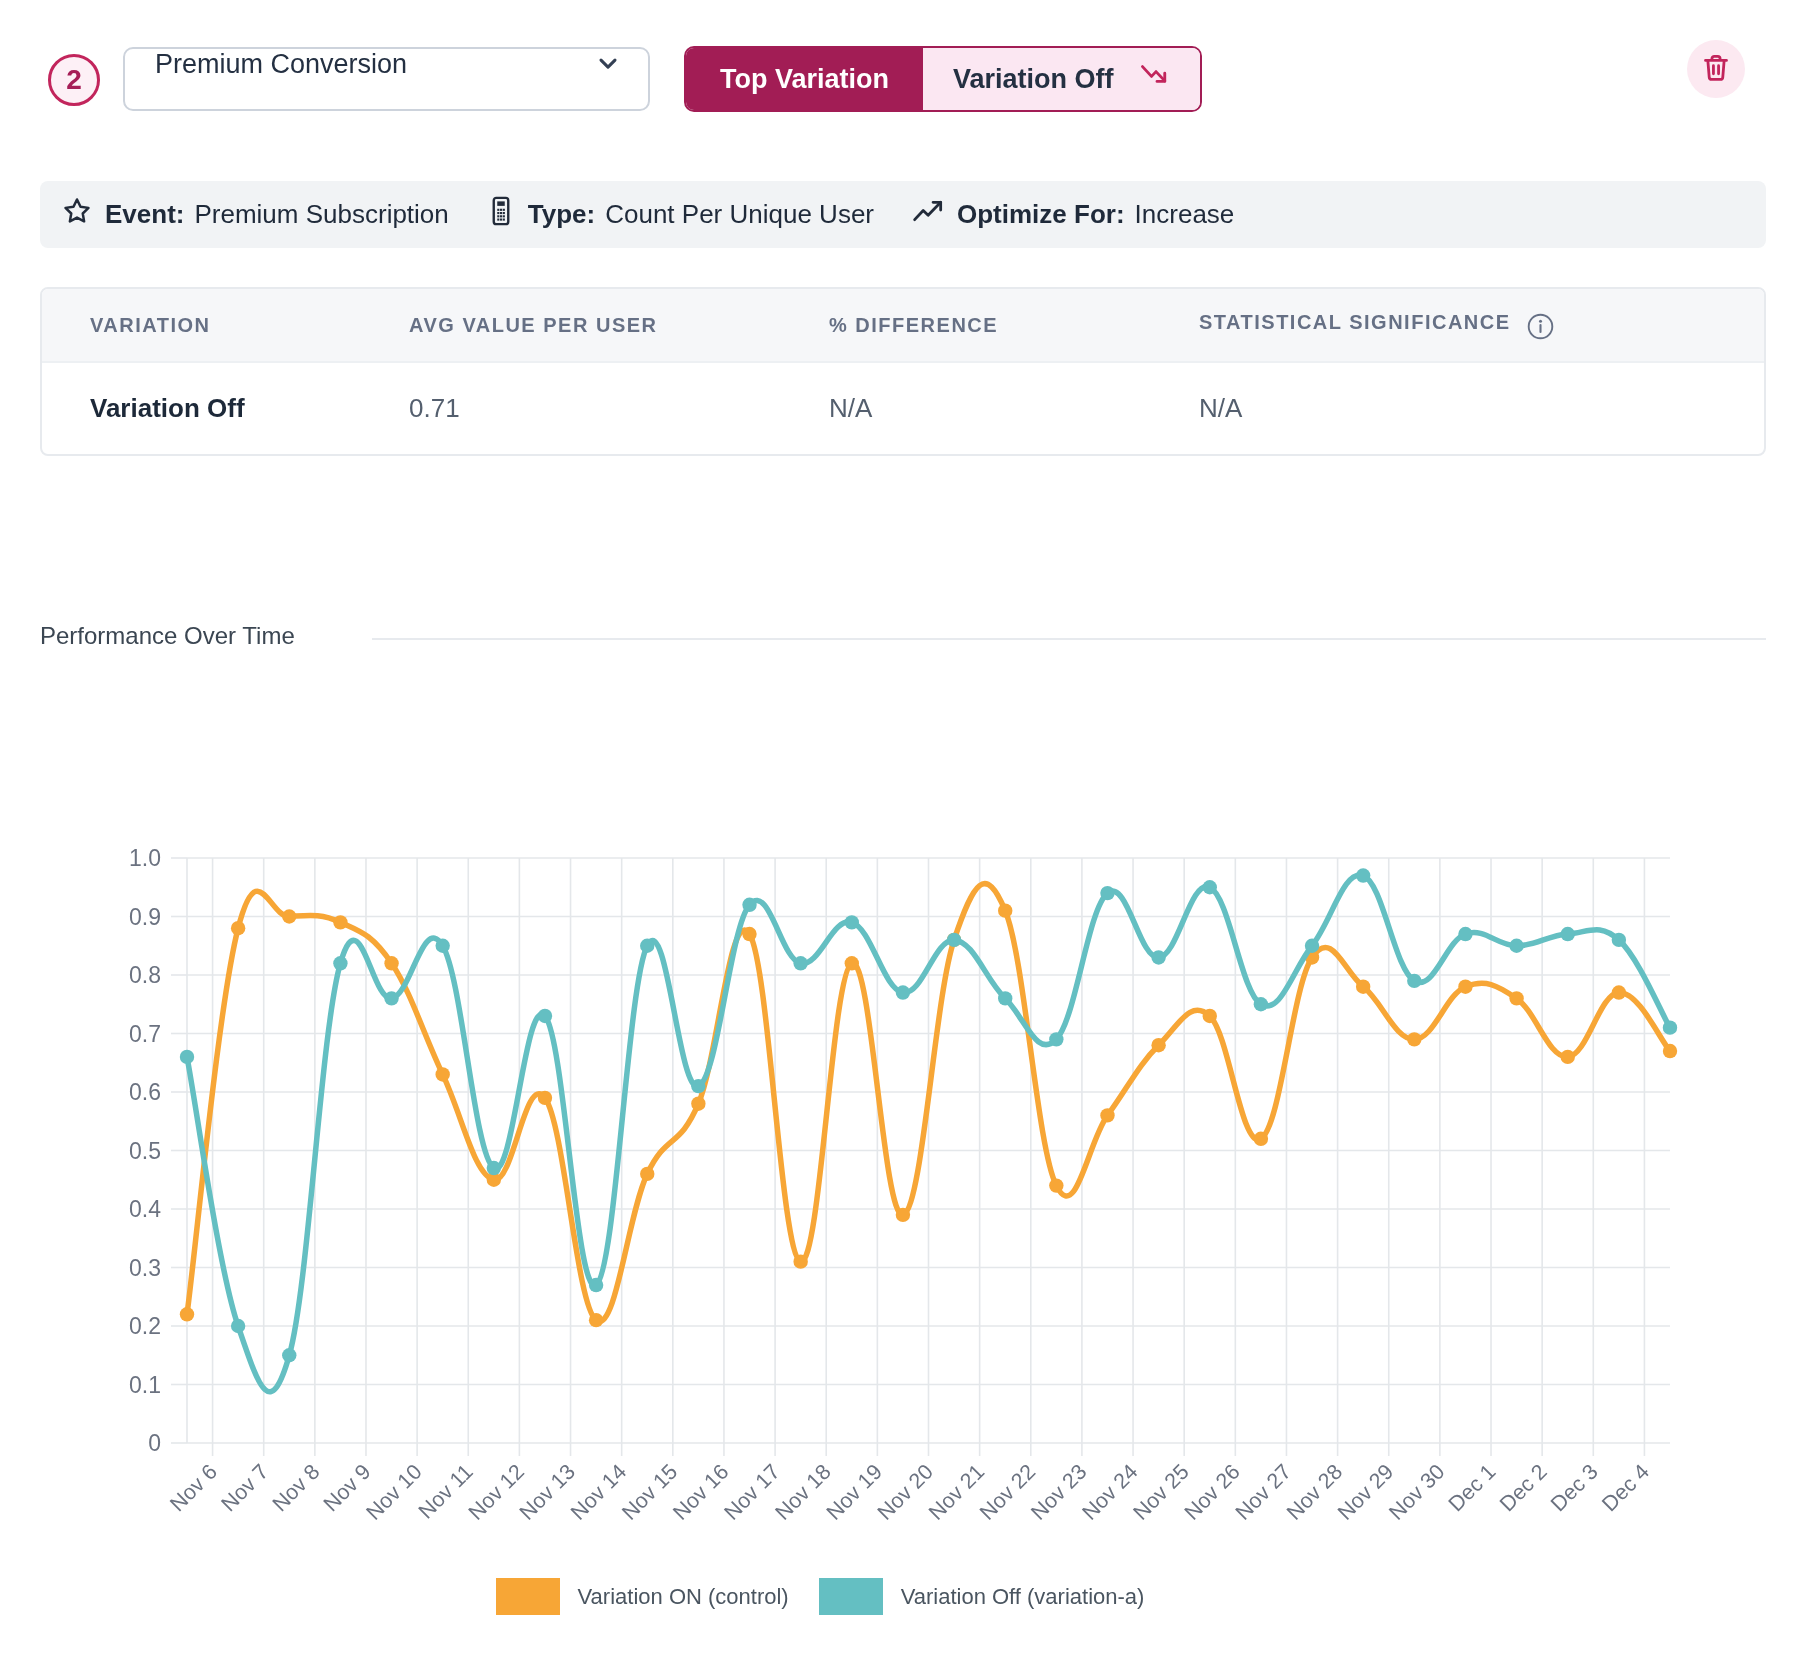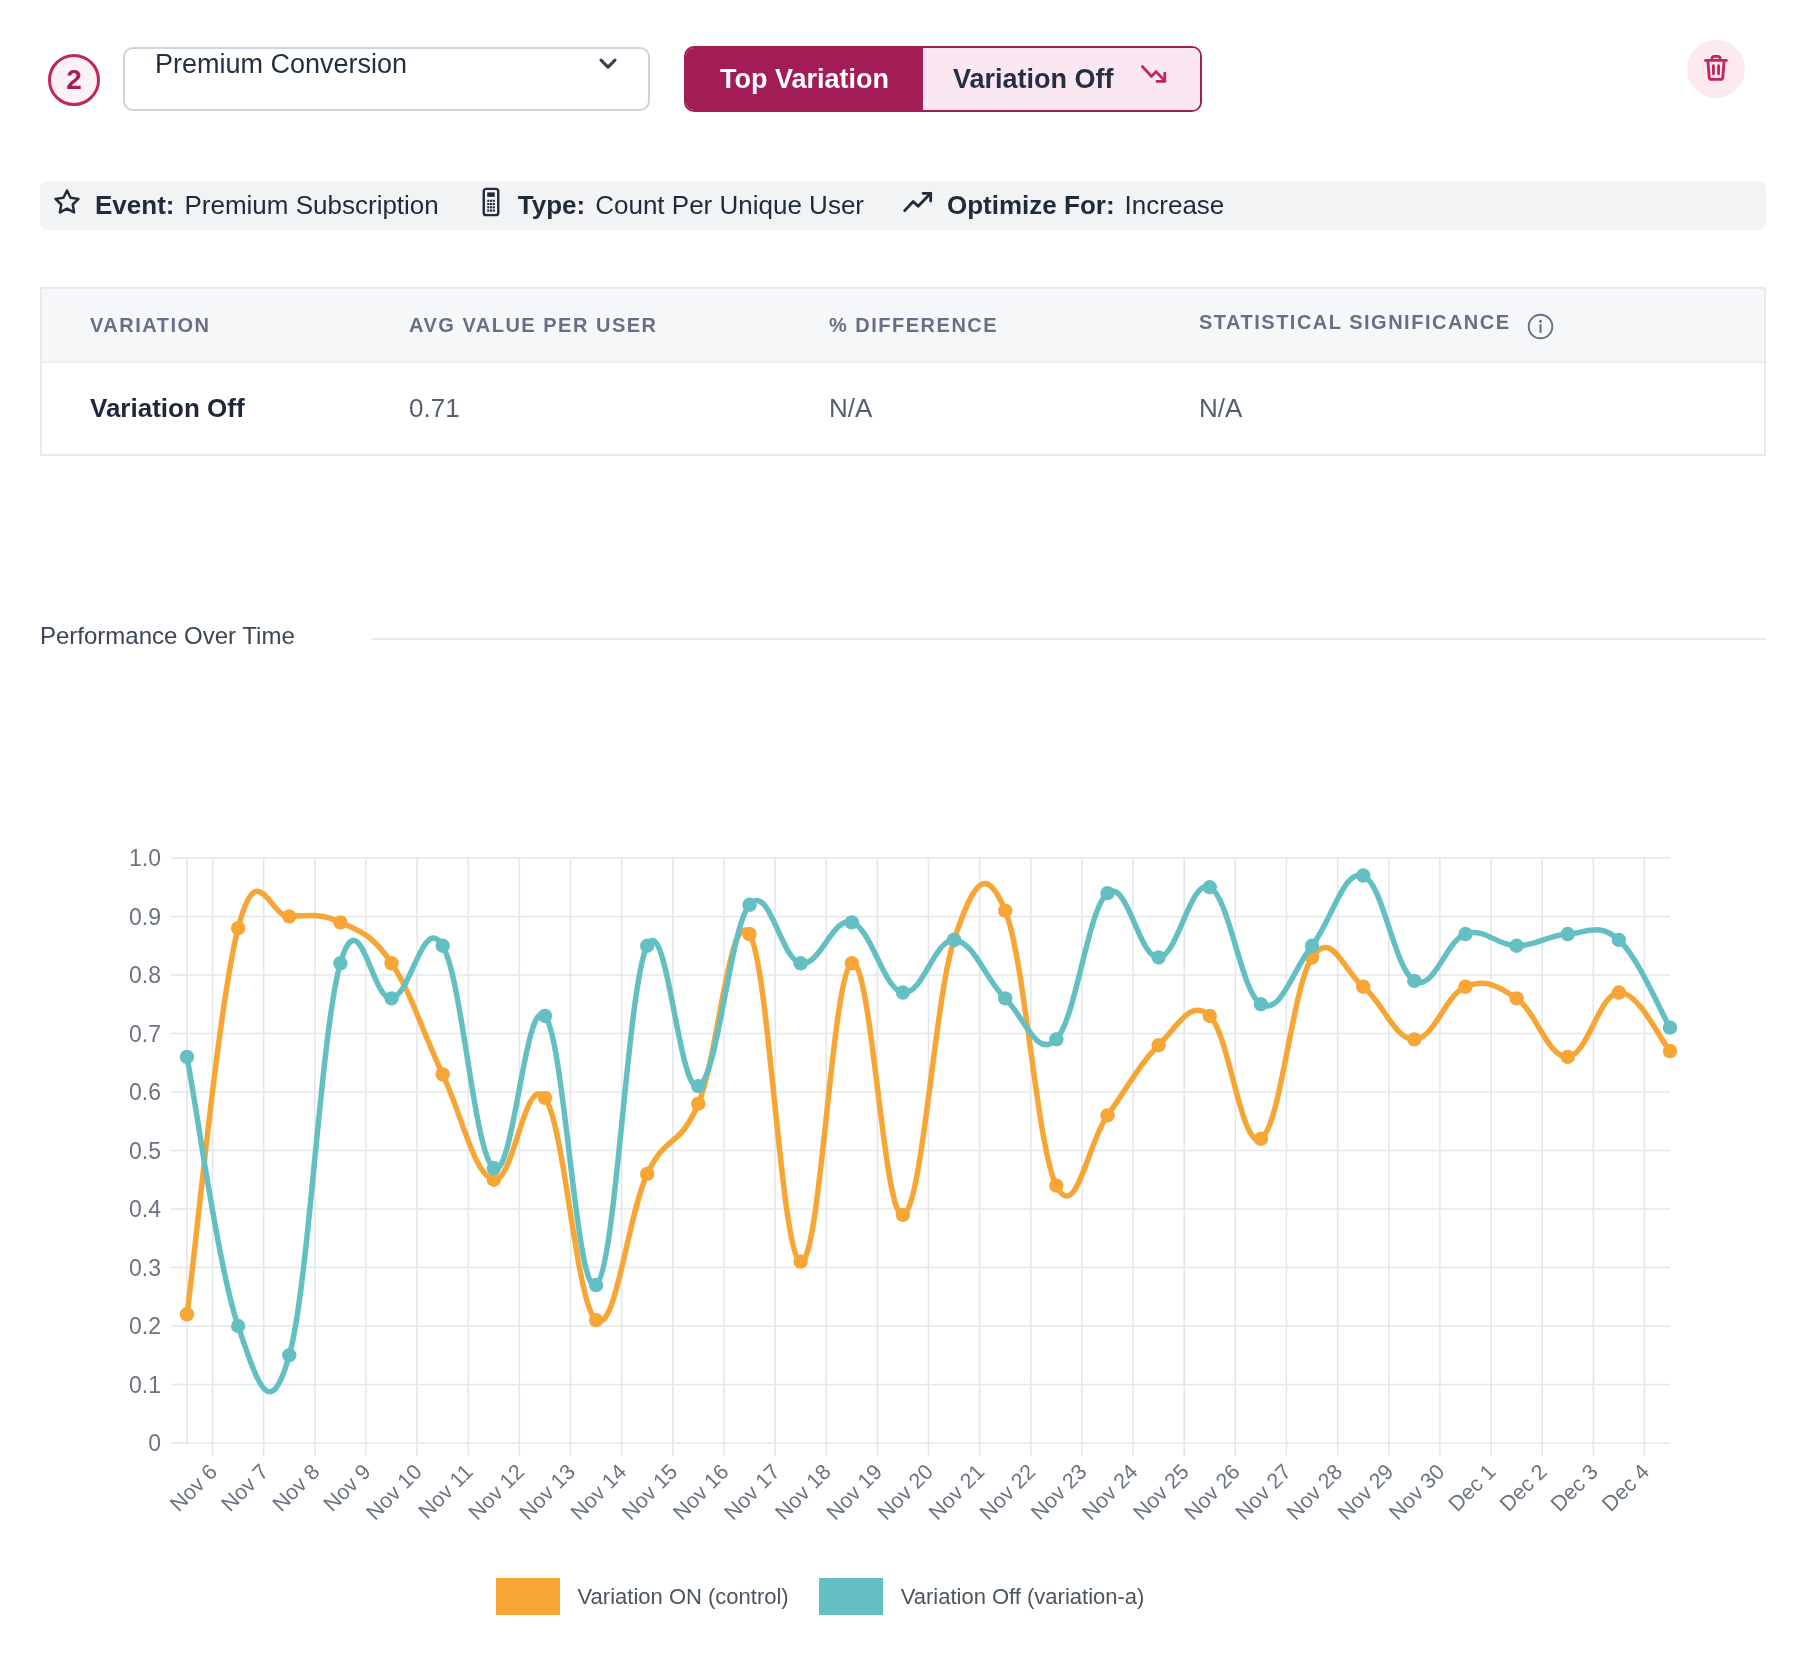--- a/index.html
+++ b/index.html
@@ -17,28 +17,28 @@
   .toggle-group { left:684px; top:46px; height:66px; border:2px solid #a21d55; border-radius:10px;
     overflow:hidden; display:flex;font-weight:bold; }
   .toggle-left { background:#a21d55; color:#ffffff; font-size:27px; display:flex; align-items:center;
     padding:0 34px; cursor:pointer; }
   .toggle-right { background:#fbe7f2; color:#243042; font-size:27px; display:flex; align-items:center;
     gap:26px; padding:0 30px; cursor:pointer; }
   .delete-btn { left:1687px; top:40px; width:58px; height:58px; border-radius:50%; background:#fcE9f1;
     background:#fce9f1; display:flex; align-items:center; justify-content:center; cursor:pointer; border:none; }
 
   
-  .summary-bar { left:40px; top:181px; width:1726px; height:49px; background:#f1f3f5; border-radius:8px;
-    display:flex; align-items:center; padding-left:12px; font-size:26px; color:#1f2a3a; }
+  .summary-bar { left:40px; top:181px; width:1726px; height:67px; background:#f1f3f5; border-radius:8px;
+    display:flex; align-items:center; padding-left:22px; font-size:26px; color:#1f2a3a; }
   .summary-item { display:flex; align-items:center; gap:13px; margin-right:38px; }
   .summary-item b { font-weight:bold; }
   .summary-item .val { margin-left:-3px; }
 
   
-  .results-table { left:40px; top:287px; width:1726px; border:2px solid #e7eaee; border-radius:0;
+  .results-table { left:40px; top:287px; width:1726px; border:2px solid #e7eaee; border-radius:8px;
     overflow:hidden; background:#fff; }
   .tbl-header { display:grid; grid-template-columns:367px 420px 370px 1fr; height:72px;
     background:#f6f7f9; align-items:center; color:#667085; font-size:20px; font-weight:600;
     letter-spacing:1.5px; }
   .tbl-row { display:grid; grid-template-columns:367px 420px 370px 1fr; height:93px; align-items:center;
     border-top:2px solid #edf0f3; font-size:26px; }
   .cell1 { padding-left:48px; }
   .row-name { font-weight:bold; color:#1d2939; }
   .row-val  { color:#545f6e; }
   .diff-neg { color:#d6336c; }

